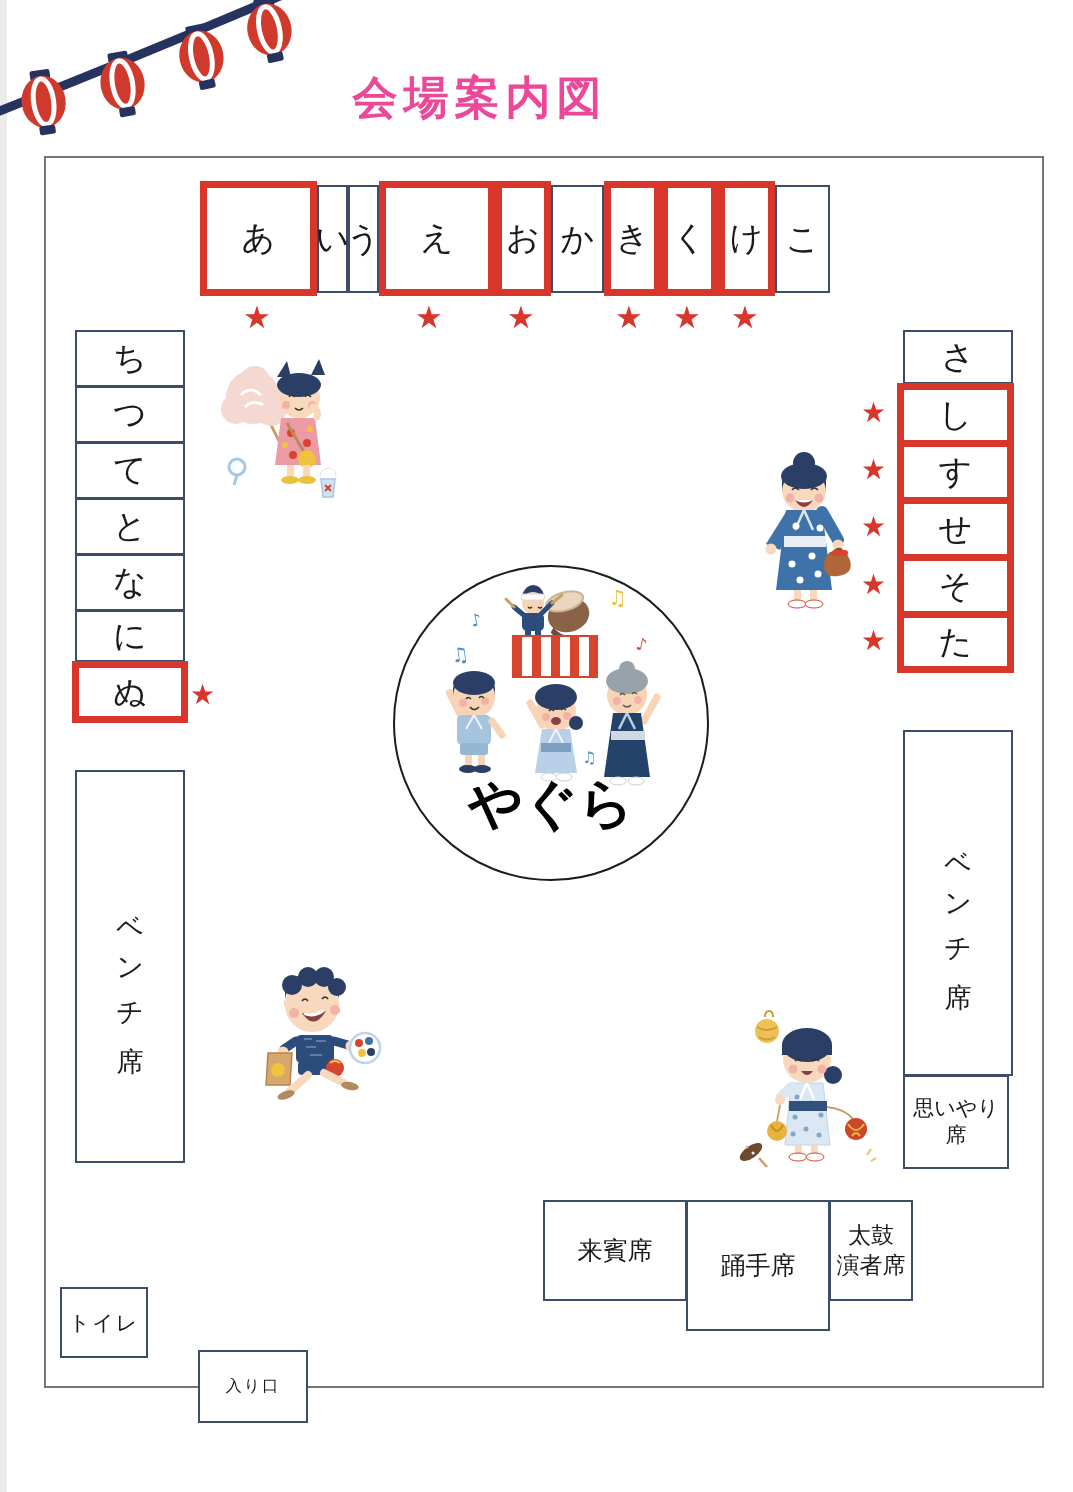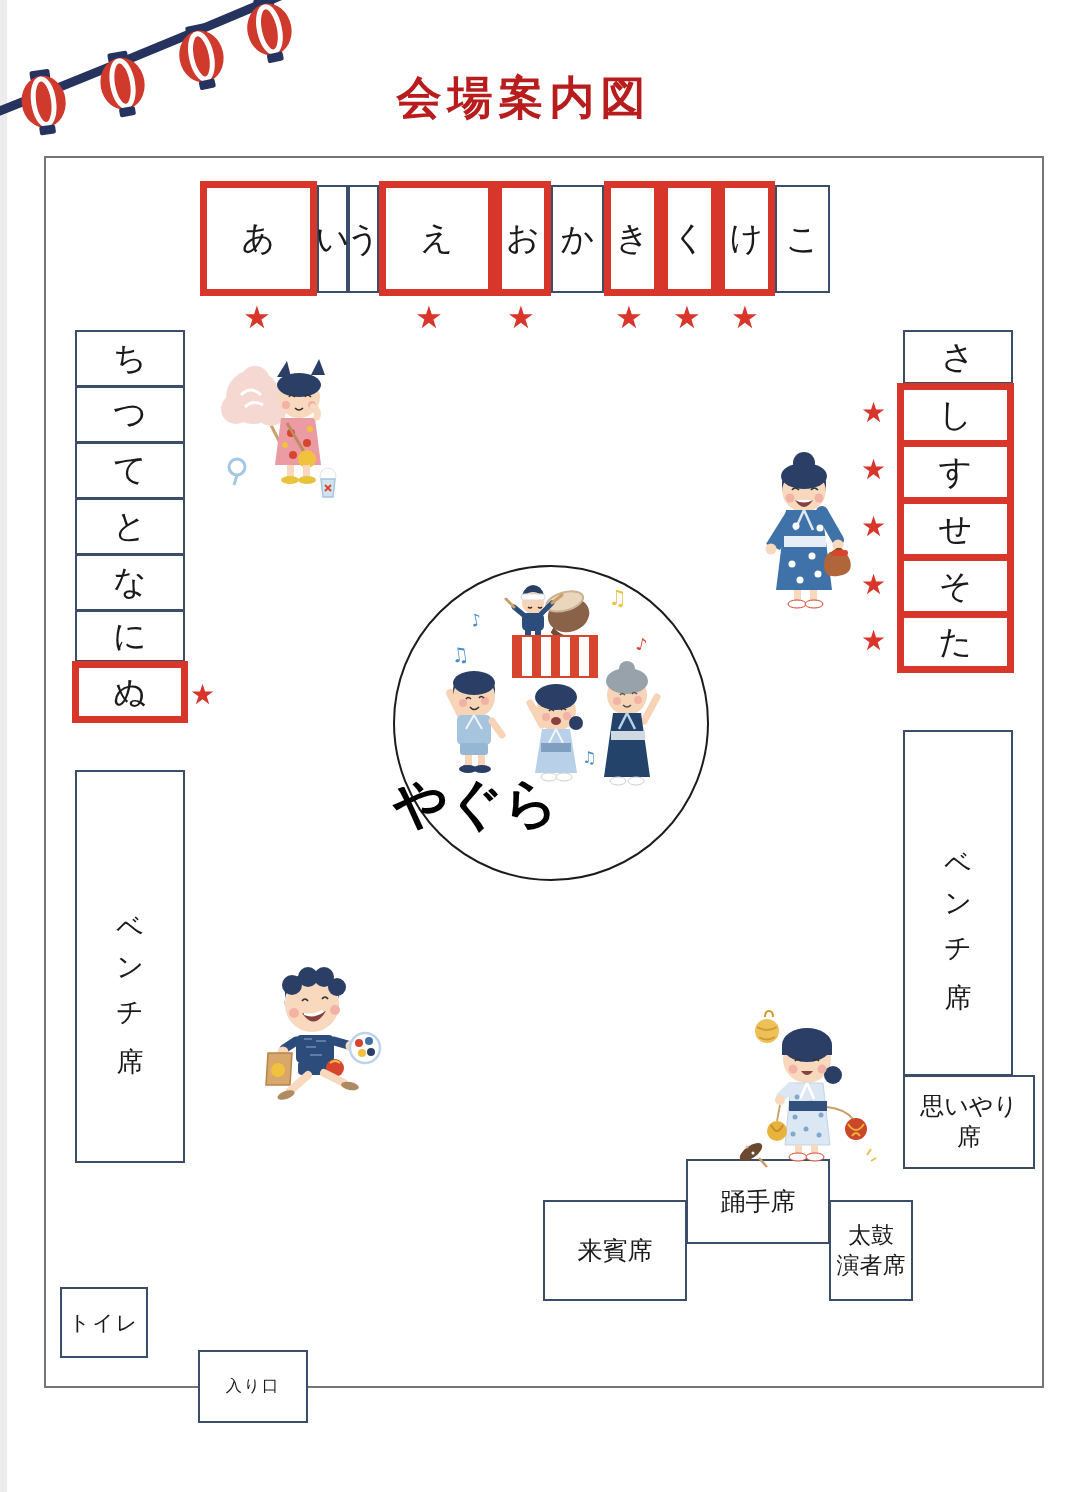--- a/index.html
+++ b/index.html
@@ -1,34 +1,34 @@
 <!DOCTYPE html>
 <html><head>
 <meta charset="utf-8">
 <style>
   html,body{margin:0;padding:0;background:#fff;}
   body{font-family:"DejaVu Sans","Liberation Sans",sans-serif;color:#1a1a1a;}
   .page{position:relative;width:1073px;height:1492px;background:#fff;overflow:hidden;}
   .edge-strip{position:absolute;left:0;top:0;width:7px;height:1492px;background:#ececec;}
   .title{position:absolute;left:0;top:68px;width:960px;text-align:center;
-         font-size:45px;font-weight:700;letter-spacing:6px;color:#b91c1c;padding-left:44px;}
+         font-size:45px;font-weight:700;letter-spacing:6px;color:#ec4899;}
   .map-border{position:absolute;left:44px;top:156px;width:1000px;height:1232px;
               box-sizing:border-box;border:2px solid #757575;background:#fff;}
   .booth{position:absolute;box-sizing:border-box;background:#fff;
          border:2px solid #3b4d68;display:flex;align-items:center;justify-content:center;
          font-size:33px;color:#1a1a1a;z-index:2;}
   .booth.hl{border:7px solid #d8352b;z-index:3;}
   .booth.small-font{font-size:25px;}
   .star{position:absolute;color:#d8352b;font-size:31px;line-height:1;z-index:4;}
   .star.sm{font-size:28px;}
   .vtext{writing-mode:vertical-rl;letter-spacing:12px;font-size:27px;}
   .wrap{white-space:pre-line;text-align:center;line-height:1.3;}
   .circle{position:absolute;left:393px;top:565px;width:316px;height:316px;
           box-sizing:border-box;border:2px solid #1c1c1c;border-radius:50%;background:#fff;z-index:2;}
-  .yagura-label{position:absolute;left:393px;top:768px;width:316px;
+  .yagura-label{position:absolute;left:393px;top:768px;width:316px;text-align:center;
                 font-size:54px;font-weight:700;z-index:3;color:#000;}
   .scene{position:absolute;left:410px;top:565px;z-index:3;}
   .illu{position:absolute;z-index:3;}
   .lanterns{position:absolute;left:0;top:0;z-index:6;}
   .entrance{z-index:5;}
 </style>
 </head>
 <body>
 
 <div class="page">
@@ -152,29 +152,29 @@
   <div class="star sm" style="left:861px;top:513px">★</div>
   <div class="star sm" style="left:861px;top:571px">★</div>
   <div class="star sm" style="left:861px;top:627px">★</div>
 
   <div class="booth" style="left:75px;top:770px;width:110px;height:393px">
     <span class="vtext">ベンチ席</span>
   </div>
   <div class="booth" style="left:903px;top:730px;width:110px;height:346px">
     <span class="vtext">ベンチ席</span>
   </div>
-  <div class="booth small-font" style="left:903px;top:1075px;width:132px;height:94px;font-size:24px">
+  <div class="booth small-font" style="left:903px;top:1075px;width:106px;height:94px;font-size:21px">
     <span class="wrap">思いやり
 席</span>
   </div>
 
   <div class="booth" style="left:543px;top:1200px;width:144px;height:101px;font-size:25px">
       <span>来賓席</span>
     </div>
-  <div class="booth" style="left:686px;top:1159px;width:144px;height:85px;font-size:25px">
+  <div class="booth" style="left:686px;top:1200px;width:144px;height:131px;font-size:25px">
       <span>踊手席</span>
     </div>
   <div class="booth" style="left:829px;top:1200px;width:84px;height:101px;font-size:23px">
       <span class="wrap">太鼓
 演者席</span>
     </div>
 
   <div class="booth" style="left:60px;top:1287px;width:88px;height:71px;font-size:21px;letter-spacing:2px">
       <span>トイレ</span>
     </div>

